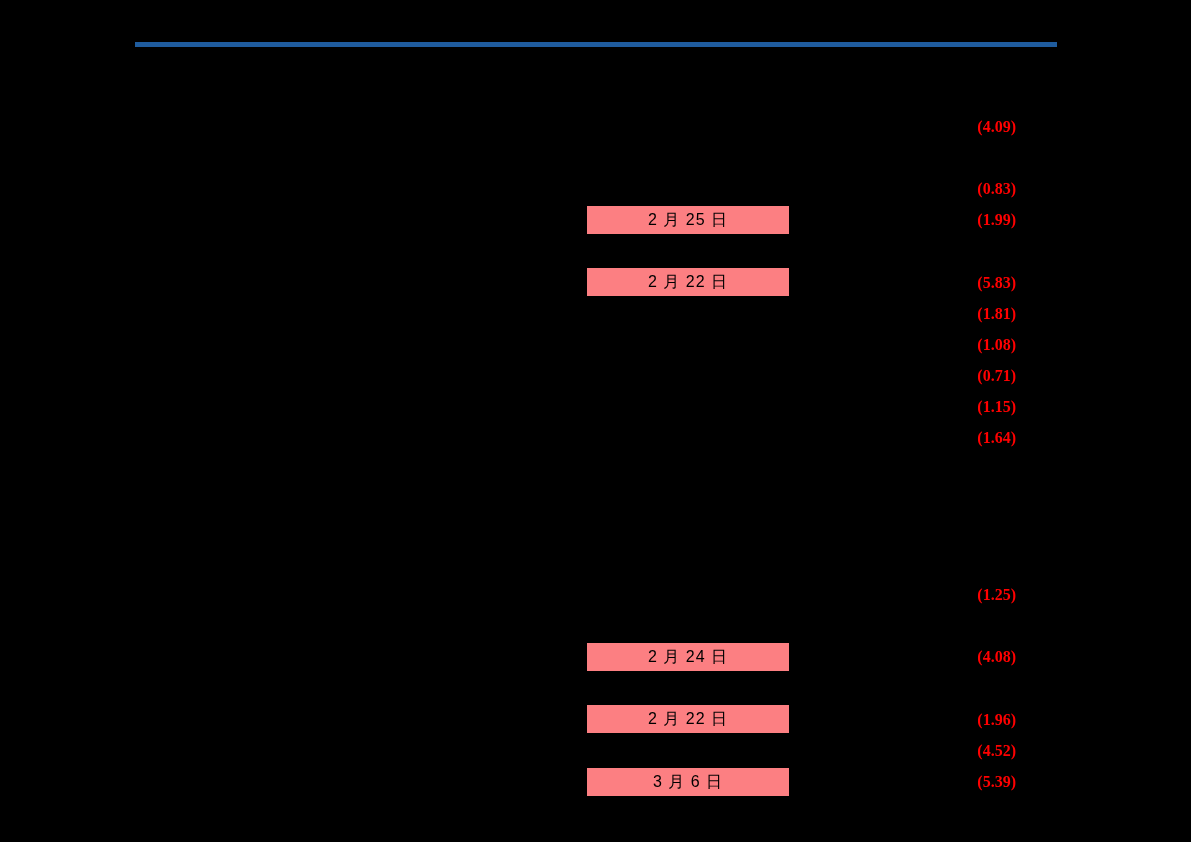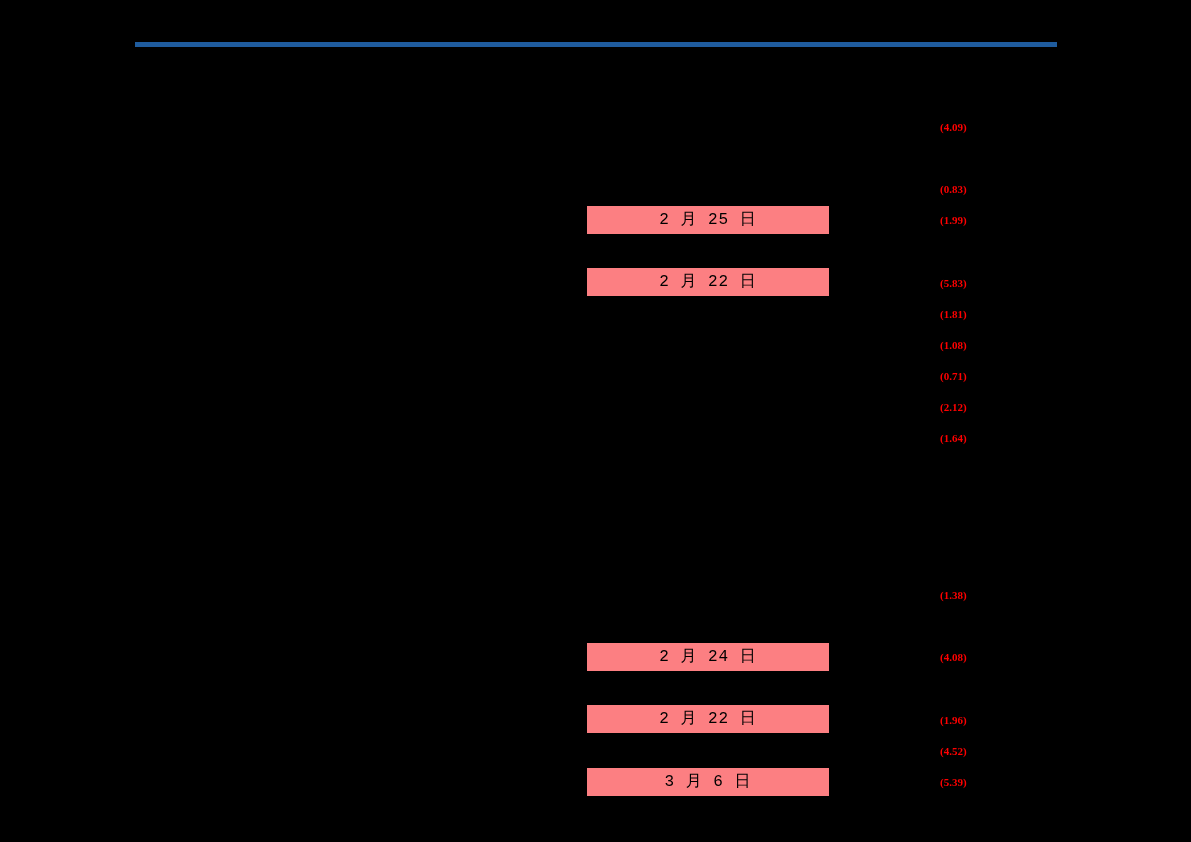--- a/index.html
+++ b/index.html
@@ -31,40 +31,40 @@
     top: 42px;
     width: 922px;
     height: 5px;
     background: #1f5c9e;
   }
 
   
   .date-cell {
     position: absolute;
     left: 587px;
-    width: 242px;
+    width: 202px;
     height: 28px;
     background: #fc7f82;
     color: #000000;
     font-size: 16px;
     line-height: 28px;
     text-align: center;
     letter-spacing: 1px;
-    font-family: Liberation Mono, monospace;
+    font-family: Liberation Sans, sans-serif;
   }
 
   
   .red-value {
     position: absolute;
     left: 940px;
     width: 76px;
-    text-align: left;
+    text-align: right;
     color: #ff0000;
     font-weight: bold;
-    font-size: 11px;
+    font-size: 16px;
     line-height: 18px;
     font-family: "Liberation Serif", "DejaVu Serif", serif;
   }
 </style>
 </head>
 <body>
 
 <div id="page">
 
   <div class="header-rule"></div>
@@ -86,25 +86,25 @@
   <div class="red-value" style="top:211px">(1.99)</div>
 
   <div class="red-value" style="top:274px">(5.83)</div>
 
   <div class="red-value" style="top:305px">(1.81)</div>
 
   <div class="red-value" style="top:336px">(1.08)</div>
 
   <div class="red-value" style="top:367px">(0.71)</div>
 
-  <div class="red-value" style="top:398px">(2.12)</div>
+  <div class="red-value" style="top:398px">(1.15)</div>
 
   <div class="red-value" style="top:429px">(1.64)</div>
 
-  <div class="red-value" style="top:586px">(1.38)</div>
+  <div class="red-value" style="top:586px">(1.25)</div>
 
   <div class="red-value" style="top:648px">(4.08)</div>
 
   <div class="red-value" style="top:711px">(1.96)</div>
 
   <div class="red-value" style="top:742px">(4.52)</div>
 
   <div class="red-value" style="top:773px">(5.39)</div>
 
 </div>

